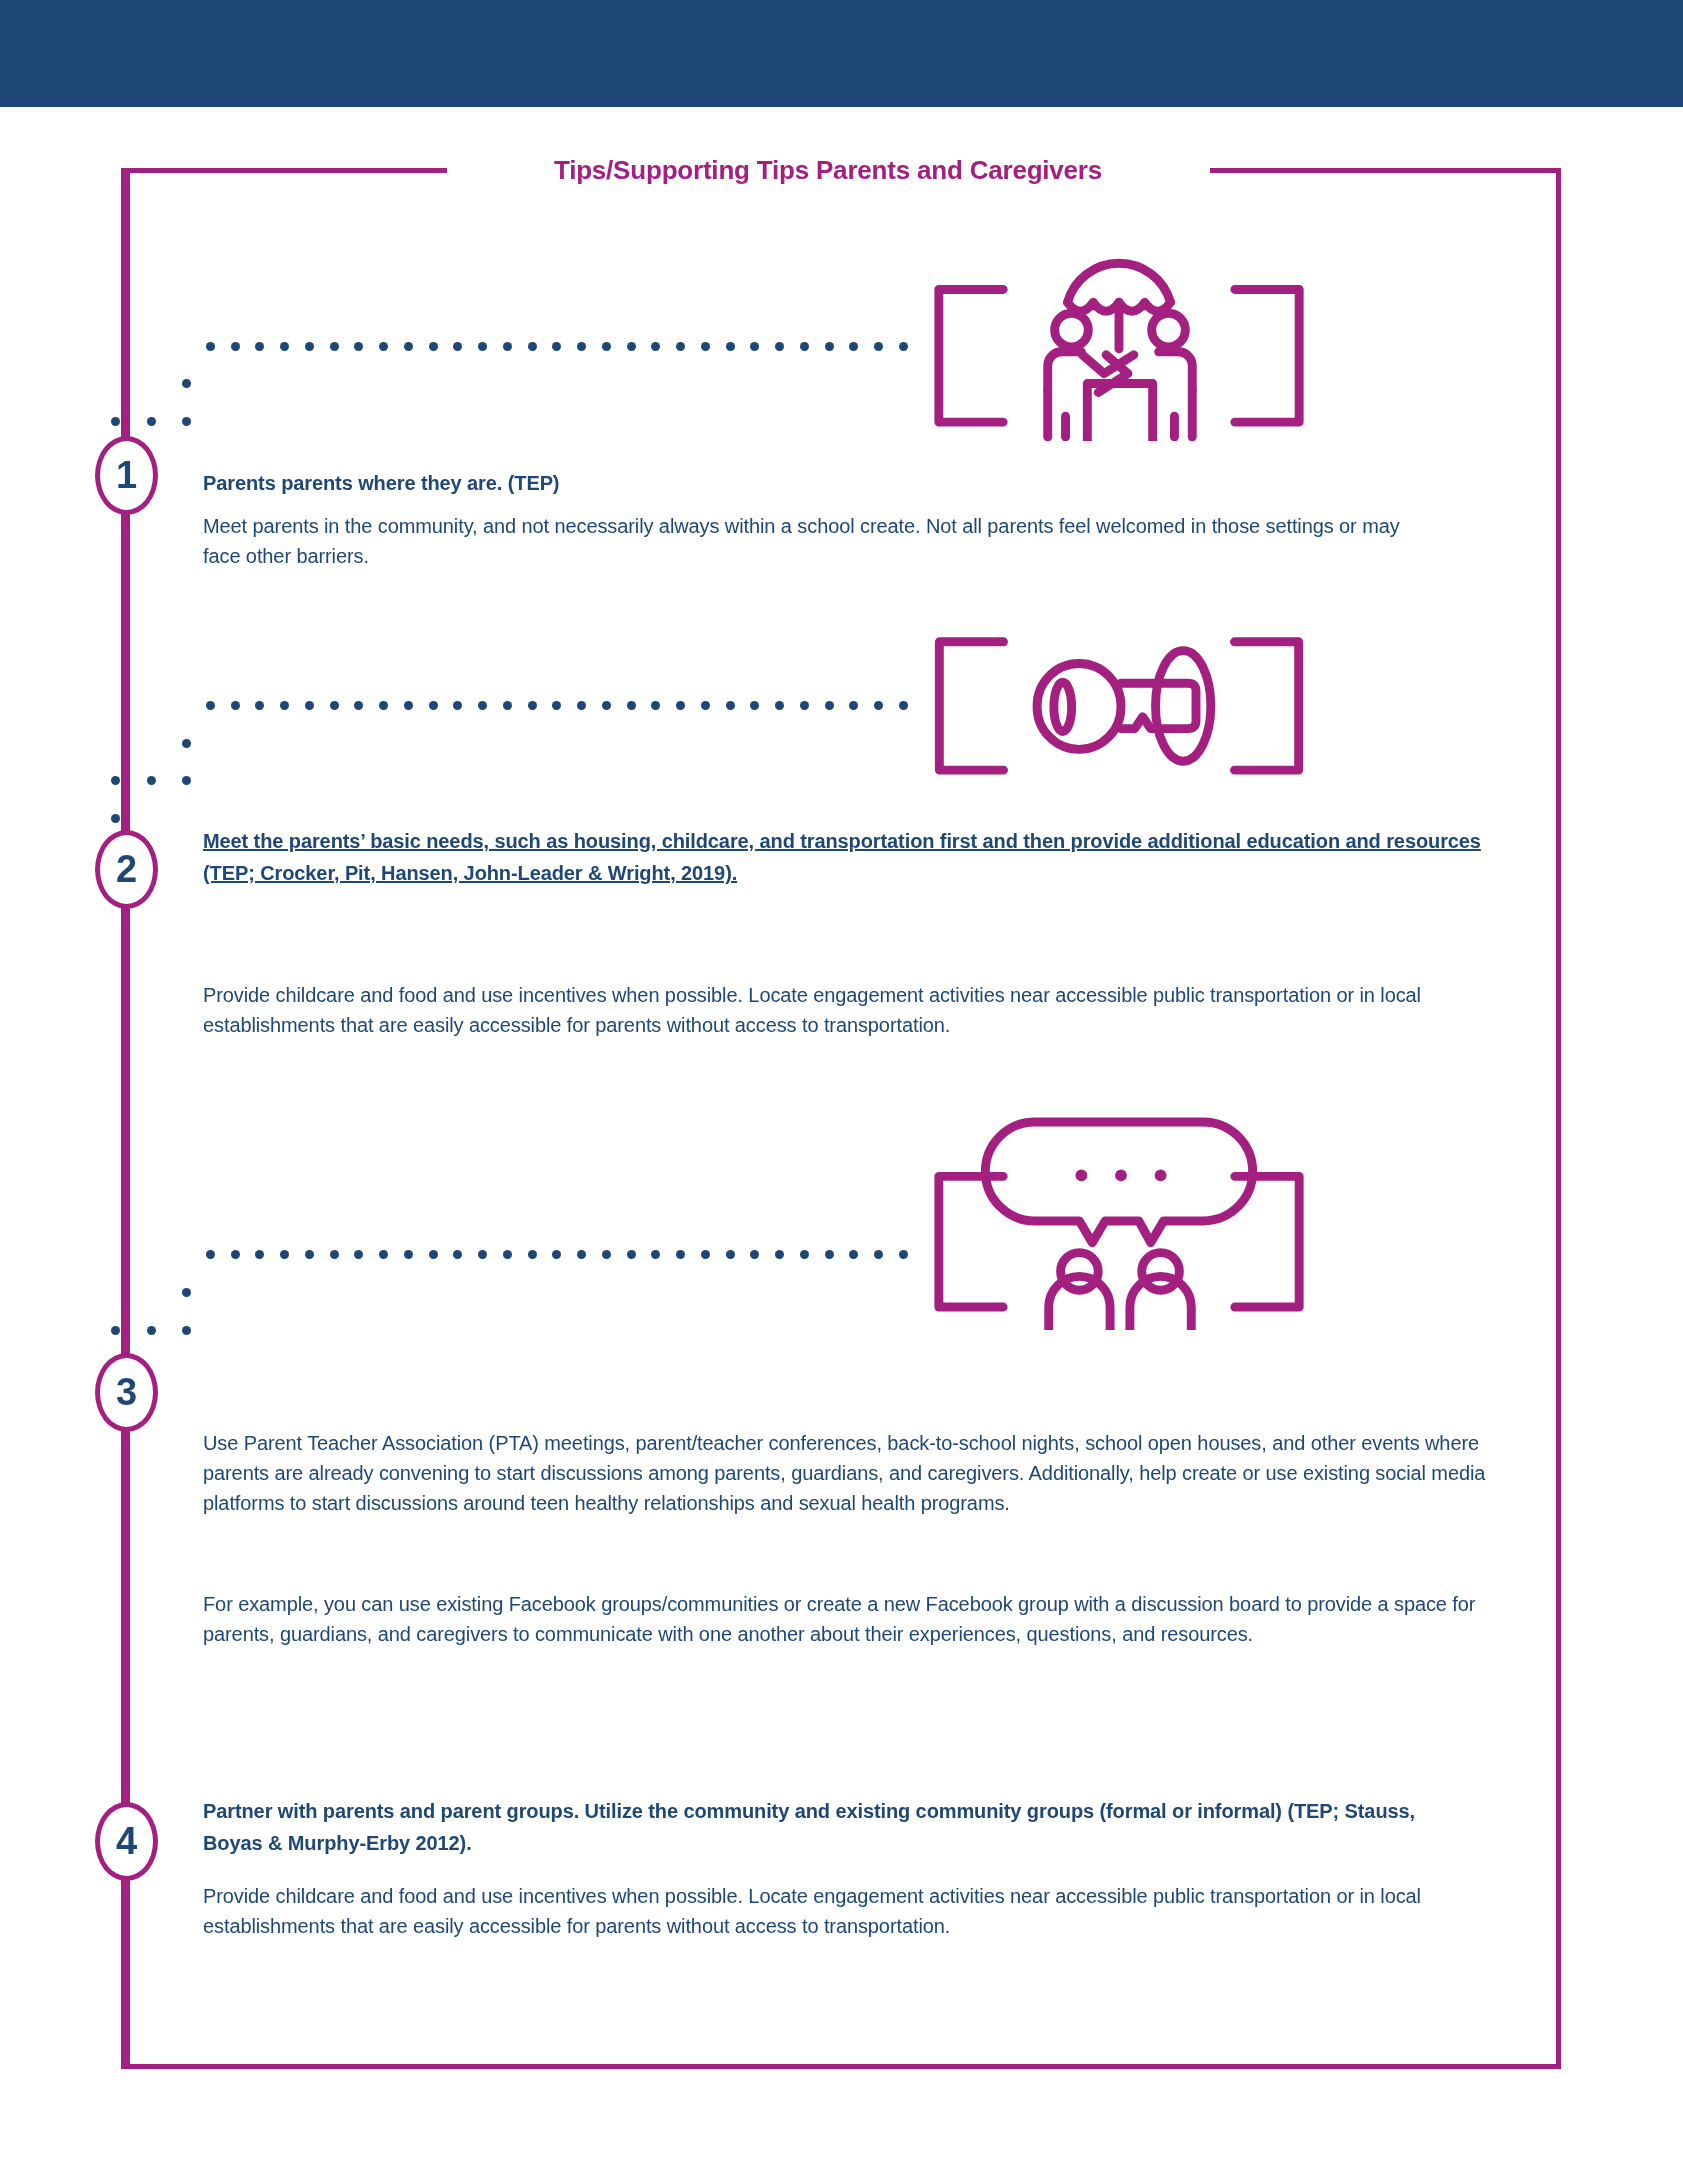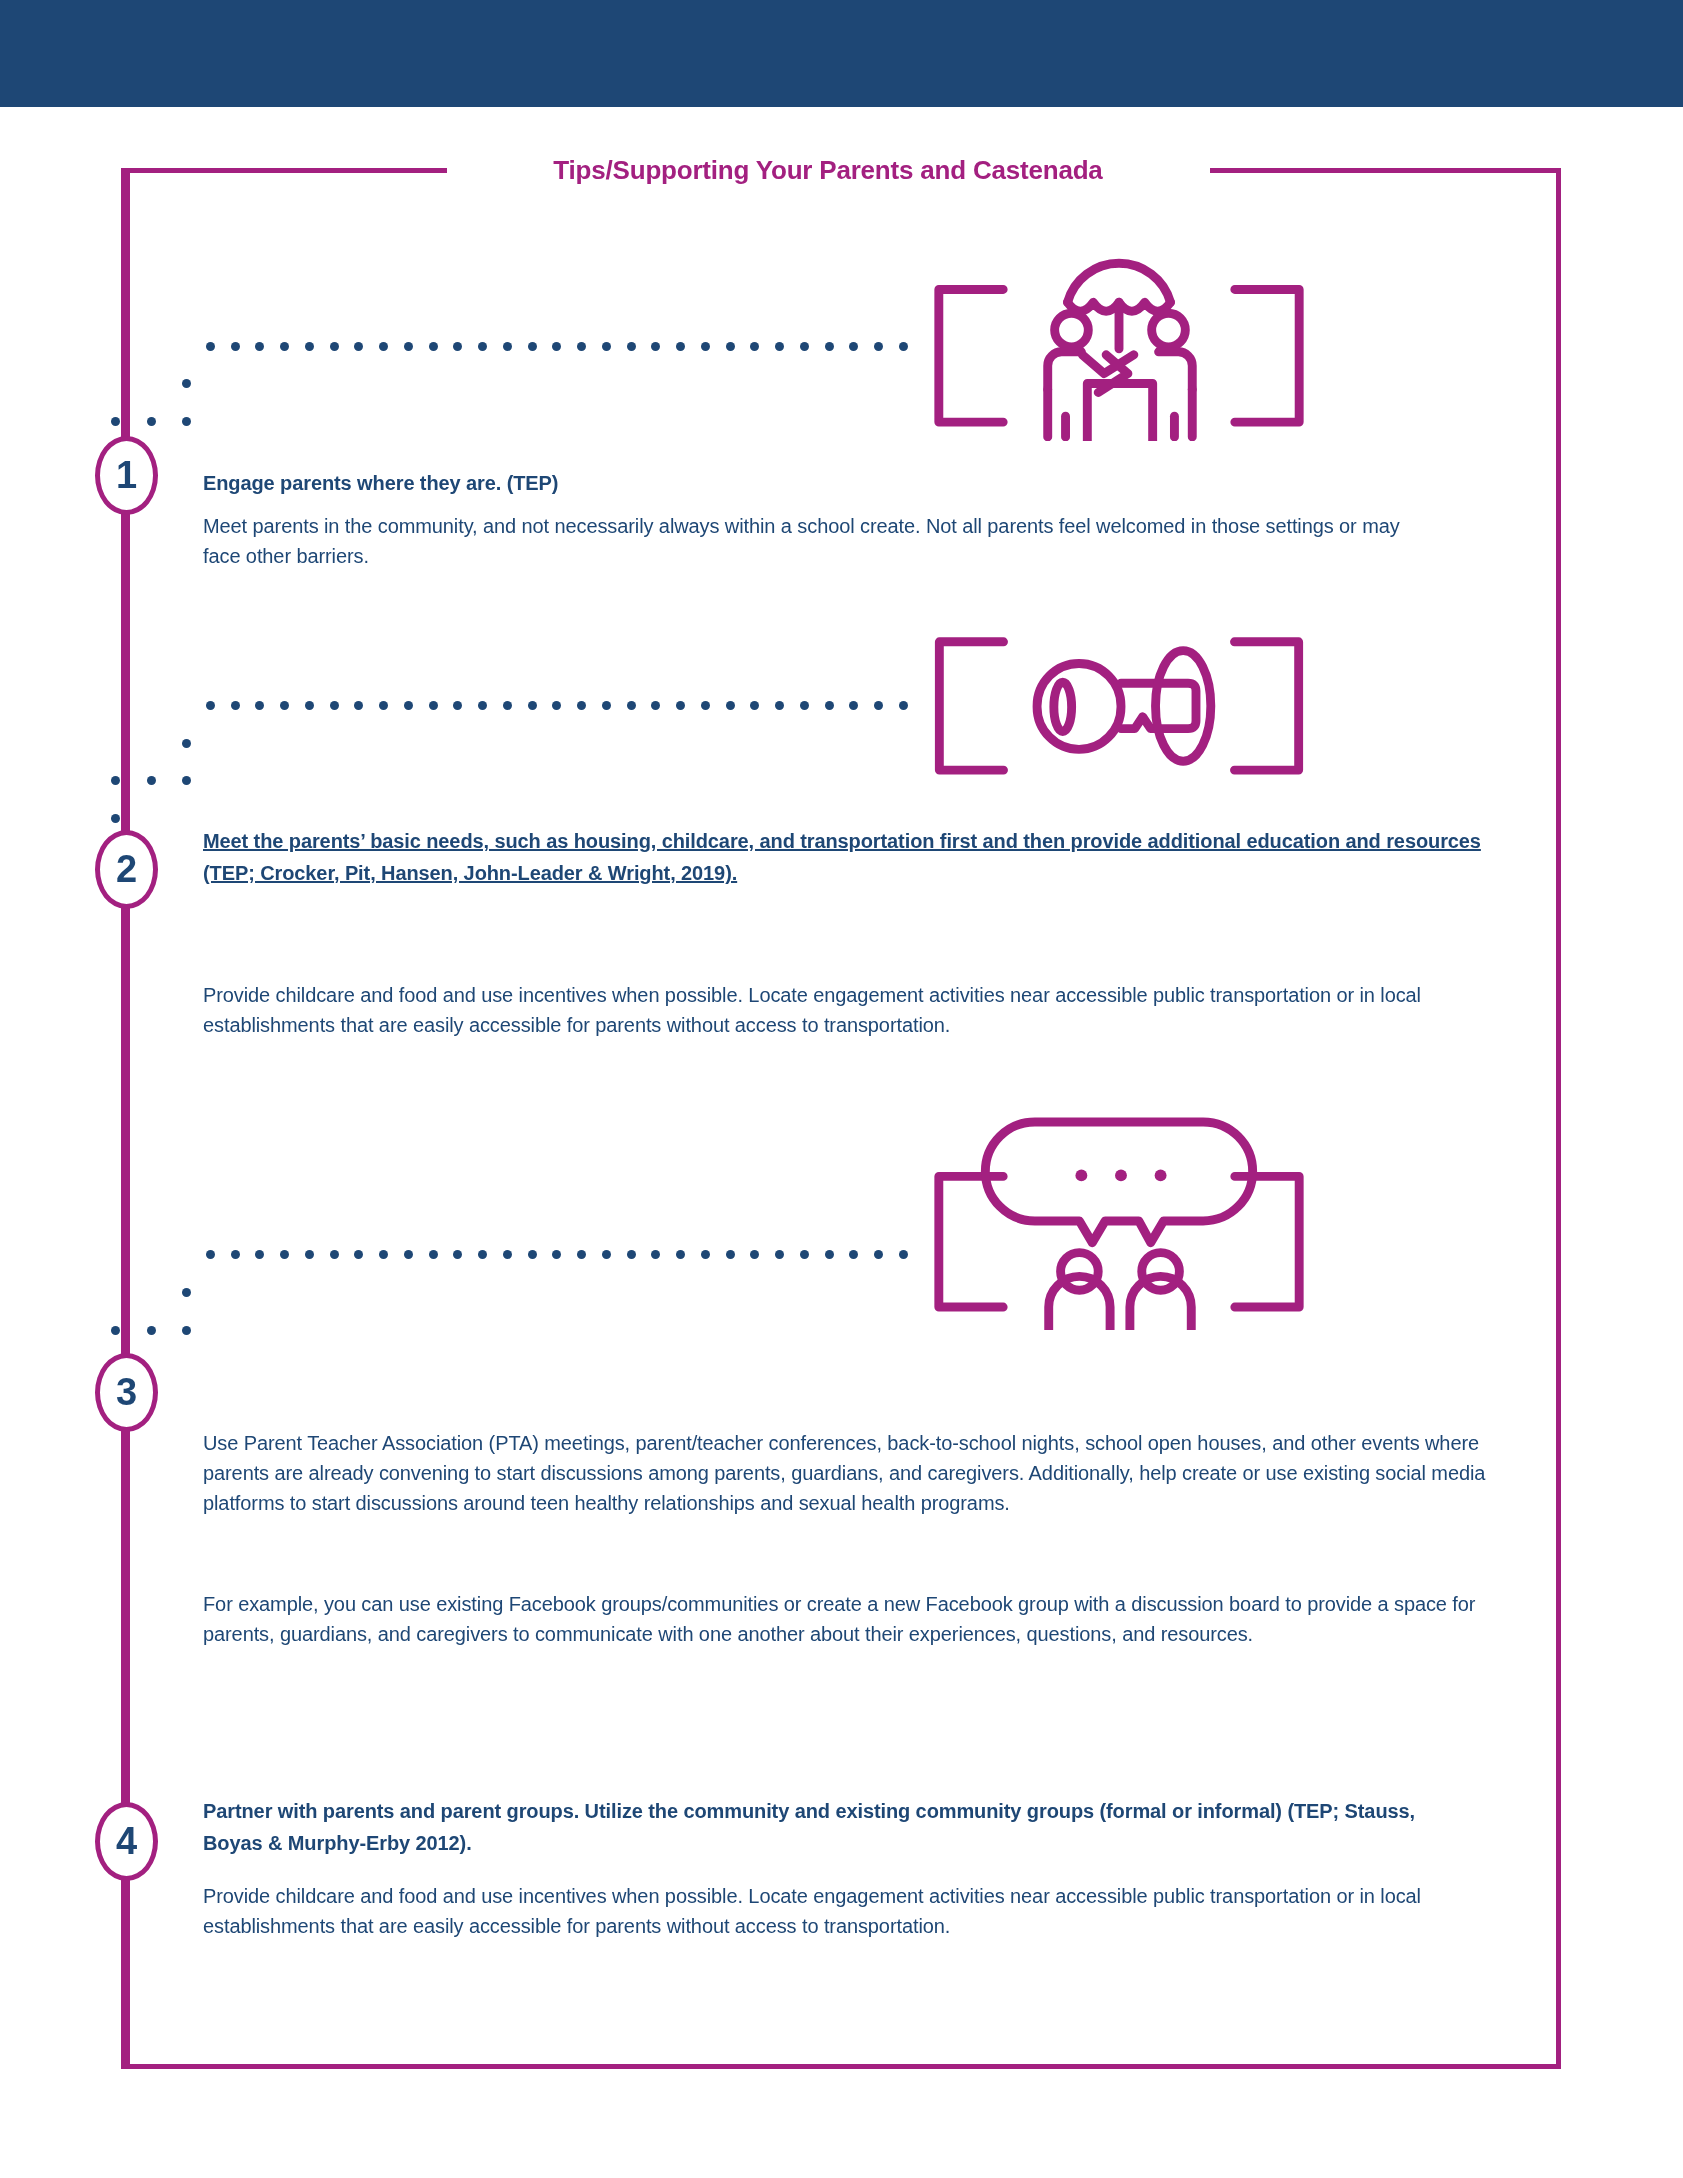--- a/index.html
+++ b/index.html
@@ -137,21 +137,21 @@
 <body>
 
 <div id="page">
 
   <div class="header-band"></div>
 
   <div class="frame"></div>
   <div class="frame-top-left"></div>
   <div class="frame-top-right"></div>
 
-  <div class="page-title">Tips/Supporting Your Parents and Castenada</div>
+  <div class="page-title">Tips/Supporting Tips Parents and Caregivers</div>
 
   <div class="spine" style="top:173px;height:1896px;"></div>
 
   <div class="dots-row" id="dots1" style="left: 0px; top: 0px; width: 1683px; height: 2178px;">
       <div class="dot" style="left: 899px; top: 342px;"></div>
       <div class="dot" style="left: 874px; top: 342px;"></div>
       <div class="dot" style="left: 849px; top: 342px;"></div>
       <div class="dot" style="left: 825px; top: 342px;"></div>
       <div class="dot" style="left: 800px; top: 342px;"></div>
       <div class="dot" style="left: 775px; top: 342px;"></div>
@@ -323,21 +323,21 @@
 
       <circle cx="242" cy="176" r="19"></circle>
 
       <path d="M129 235 v-23 a31 31 0 0 1 62 0 v23"></path>
 
       <path d="M211 235 v-23 a31 31 0 0 1 62 0 v23"></path>
     </svg>
   </div>
 
   <div class="num-bullet" style="left:95px; top:436px;">1</div>
-  <div class="tip-heading" style="left:203px; top:467px; width:1317px;">Engage parents where they are. (TEP)</div>
+  <div class="tip-heading" style="left:203px; top:467px; width:1317px;">Parents parents where they are. (TEP)</div>
   <div class="tip-body" style="left:203px; top:511px; width:1203px;">Meet parents in the community, and not necessarily always within a school create. Not all parents feel welcomed in those settings or may face other barriers.</div>
 
   <div class="num-bullet" style="left:95px; top:830px;">2</div>
   <div class="tip-heading" style="left:203px; top:825px; width:1317px;text-decoration:underline;">Meet the parents’ basic needs, such as housing, childcare, and transportation first and then provide additional education and resources (TEP; Crocker, Pit, Hansen, John-Leader &amp; Wright, 2019).</div>
   <div class="tip-body" style="left:203px; top:980px; width:1277px;">Provide childcare and food and use incentives when possible. Locate engagement activities near accessible public transportation or in local establishments that are easily accessible for parents without access to transportation.</div>
 
   <div class="num-bullet" style="left:95px; top:1353px;">3</div>
   <div class="tip-body" style="left:203px; top:1428px; width:1297px;">Use Parent Teacher Association (PTA) meetings, parent/teacher conferences, back-to-school nights, school open houses, and other events where parents are already convening to start discussions among parents, guardians, and caregivers. Additionally, help create or use existing social media platforms to start discussions around teen healthy relationships and sexual health programs.</div>
   <div class="tip-body" style="left:203px; top:1589px; width:1287px;">For example, you can use existing Facebook groups/communities or create a new Facebook group with a discussion board to provide a space for parents, guardians, and caregivers to communicate with one another about their experiences, questions, and resources.</div>
 

